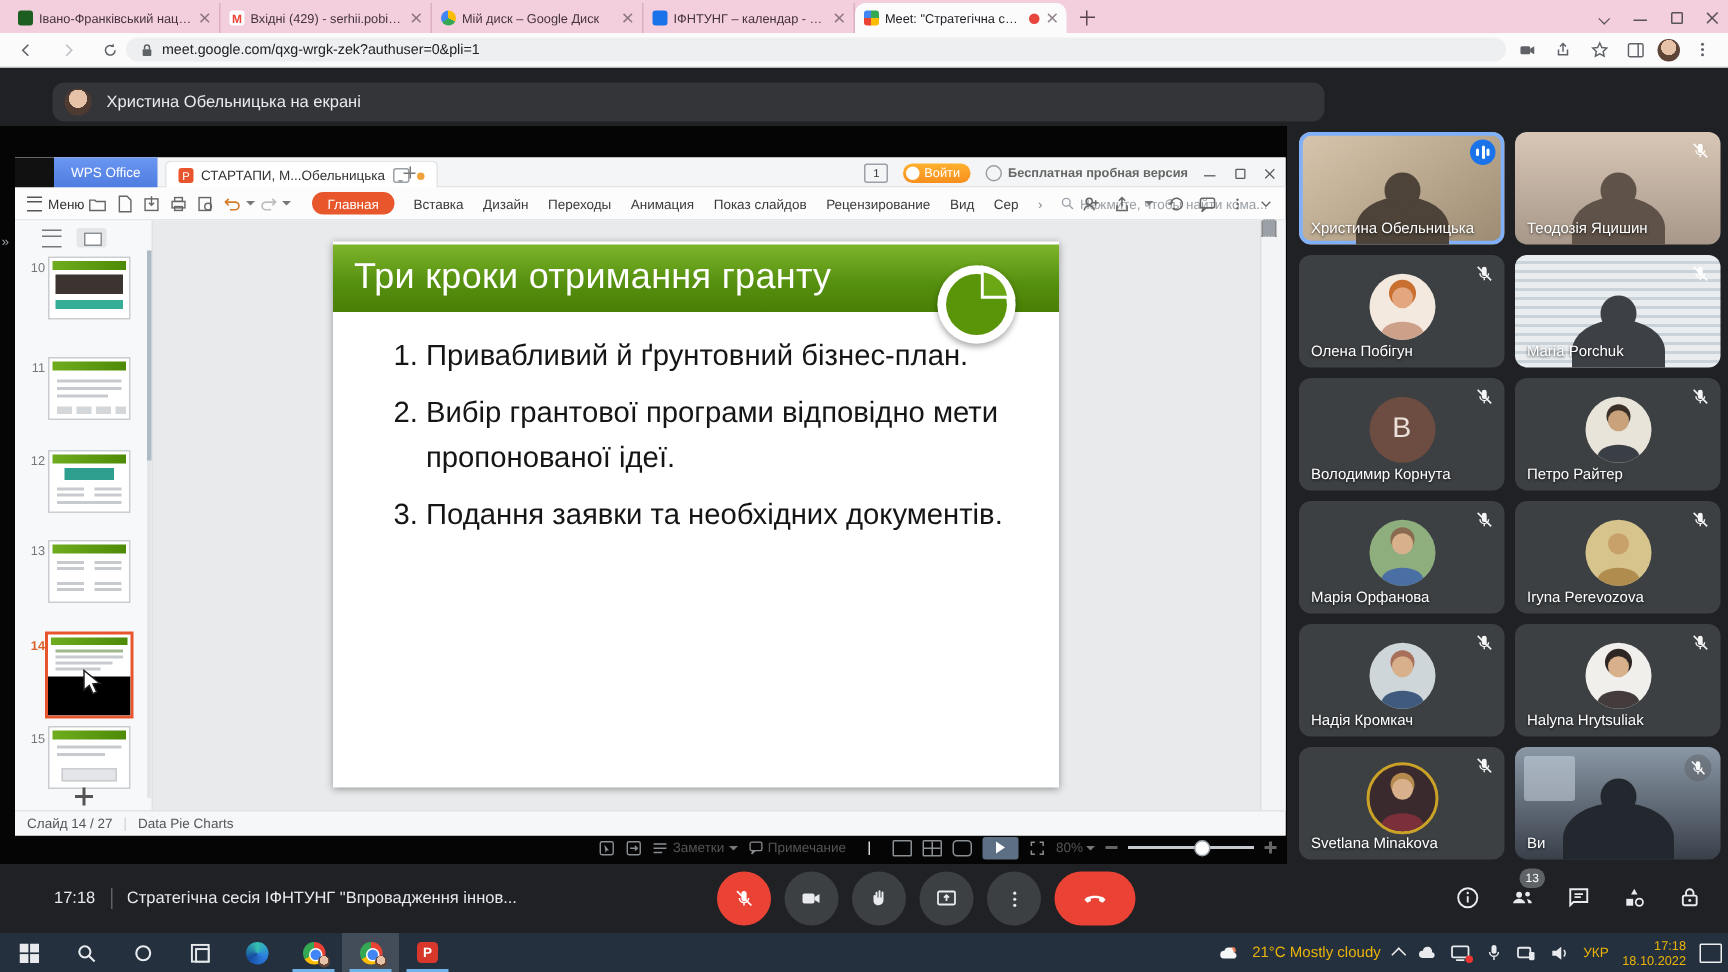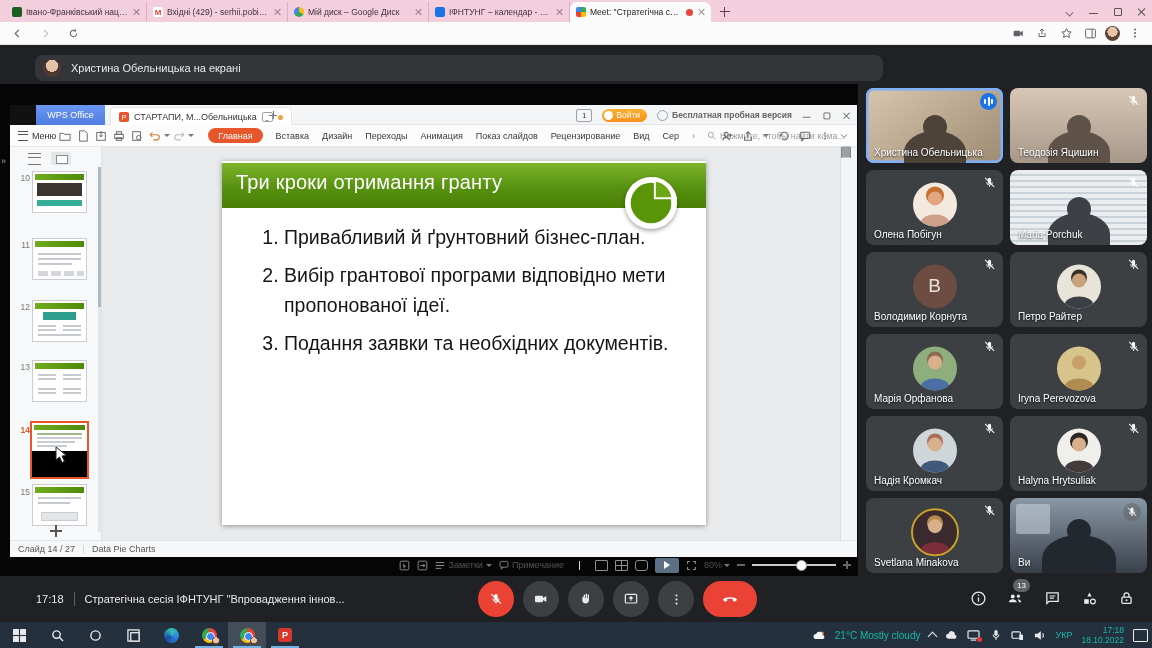--- a/index.html
+++ b/index.html
@@ -85,21 +85,21 @@
   .mline{position:absolute;left:5px;right:5px;height:2px;background:#C7CBCF;}
   .sel14{border:2px solid #E8552D;width:59px;height:58px;left:20px;}
   .tscroll{position:absolute;left:88px;top:20px;width:3px;height:365px;background:#E3E5E8;}
   .tscroll::before{content:"";position:absolute;left:0;top:0;width:3px;height:140px;background:#AEBAC4;}
   .addslide{position:absolute;left:40px;top:378px;width:12px;height:12px;}
   .addslide::before,.addslide::after{content:"";position:absolute;background:#555;}
   .addslide::before{left:5.4px;top:0;width:1.3px;height:12px;} .addslide::after{left:0;top:5.4px;width:12px;height:1.3px;}
   
   .slide{position:absolute;left:212px;top:14px;width:484px;height:364px;background:#fff;box-shadow:0 1px 5px rgba(0,0,0,.38);}
   .banner{position:absolute;left:0;top:2px;width:100%;height:45px;background:linear-gradient(180deg,#7DB52A 0%,#579110 55%,#497F05 100%);}
-  .banner .t{position:absolute;left:14px;top:8px;color:#fff;font-size:20px;letter-spacing:.2px;}
+  .banner .t{position:absolute;left:14px;top:8px;color:#fff;font-size:24px;letter-spacing:.2px;}
   .pie{position:absolute;right:26px;top:13px;width:58px;height:58px;filter:drop-shadow(0 2px 2px rgba(0,0,0,.35));}
   .slidelist{position:absolute;left:28px;top:62px;width:440px;}
   .slidelist ol{margin:0;padding-left:34px;font-size:19.5px;color:#151515;line-height:1.5;}
   .slidelist li{margin-bottom:9px;}
   
   .rstrip{position:absolute;right:0;top:0;width:17px;height:393px;background:#F3F4F6;border-left:1px solid #DDDFE2;box-sizing:border-box;}
   .rs-ic{width:9px;height:9px;border:1.1px solid #9aa0a6;border-radius:2px;margin:14px auto 0;}
   .rs-chev{width:6px;height:6px;border-right:1.4px solid #888;border-bottom:1.4px solid #888;margin:6px auto 0;transform:rotate(-135deg);}
   .rs-chev.down{transform:rotate(45deg);margin-top:108px;}
   .rs-thumb{width:7px;height:46px;border-radius:3px;background:#C8CDD2;margin:40px auto 0;}
@@ -145,21 +145,21 @@
   .cbtn.red{background:#EA4335;}
   .endbtn{width:54px;height:36px;border-radius:18px;background:#EA4335;display:flex;align-items:center;justify-content:center;}
   .mright{position:absolute;right:16px;top:12px;display:flex;gap:17px;align-items:flex-end;}
   .mrico{position:relative;width:20px;height:20px;display:flex;align-items:center;justify-content:center;}
   .badge{position:absolute;right:-5px;top:-9px;min-width:13px;height:13px;border-radius:7px;background:#5F6368;color:#fff;font-size:8px;display:flex;align-items:center;justify-content:center;padding:0 2px;}
   
   .taskbar{position:absolute;left:0;top:622px;width:1152px;height:26px;background:#24303E;display:flex;align-items:center;}
   .tbtn{width:38px;height:26px;display:flex;align-items:center;justify-content:center;position:relative;}
   .tbtn.active{background:rgba(255,255,255,.14);}
   .underln::after{content:"";position:absolute;left:5px;right:5px;bottom:0;height:2px;background:#6FB3E8;}
-  .tray{position:absolute;right:4px;top:0;height:26px;display:flex;align-items:center;gap:9px;color:#14b8a6;}
+  .tray{position:absolute;right:4px;top:0;height:26px;display:flex;align-items:center;gap:9px;color:#eab308;}
   .tray .txt{font-size:10px;}
   .dt{font-size:8.5px;line-height:1.2;text-align:right;}
   .lang{font-size:9px;}
   .trayic{width:13px;height:13px;display:flex;align-items:center;justify-content:center;}
   .chevup{width:6px;height:6px;border-right:1.4px solid #eee;border-bottom:1.4px solid #eee;transform:rotate(-135deg);margin-top:3px;}
   .actr{width:13px;height:11px;border:1.3px solid #eee;border-radius:1px;}
   svg{display:block;}
 </style>
 </head>
 <body>
@@ -213,20 +213,27 @@
         <svg width="11" height="11" viewBox="0 0 24 24">
           <path d="M9 4 L17 12 L9 20" fill="none" stroke="#BDC1C6" stroke-width="2.4"></path>
         </svg>
       </span>
     <span class="nav">
         <svg width="11" height="11" viewBox="0 0 24 24">
           <path d="M19 12a7 7 0 1 1-2.2-5.1" fill="none" stroke="#5F6368" stroke-width="2.2"></path>
           <path d="M17 2 L17.2 7.4 L12 7" fill="#5F6368"></path>
         </svg>
       </span>
+    <div class="omnibox">
+      <svg width="8" height="9" viewBox="0 0 12 14">
+          <rect x="1.5" y="6" width="9" height="7" rx="1" fill="#5F6368"></rect>
+          <path d="M3.5 6 V4 a2.5 2.5 0 0 1 5 0 V6" fill="none" stroke="#5F6368" stroke-width="1.6"></path>
+        </svg>
+      <span class="url">meet.google.com/qxg-wrgk-zek?authuser=0&amp;pli=1</span>
+    </div>
     <div class="tbrow">
       <span class="tbico">
           <svg width="13" height="13" viewBox="0 0 24 24">
             <rect x="3" y="7" width="12" height="10" rx="2" fill="#5F6368"></rect>
             <path d="M15 10l5-3v10l-5-3z" fill="#5F6368"></path>
           </svg>
         </span>
       <span class="tbico">
           <svg width="12" height="12" viewBox="0 0 24 24">
             <path d="M6 12v7h12v-7M12 15V4M8 8l4-4 4 4" fill="none" stroke="#5F6368" stroke-width="2"></path>

